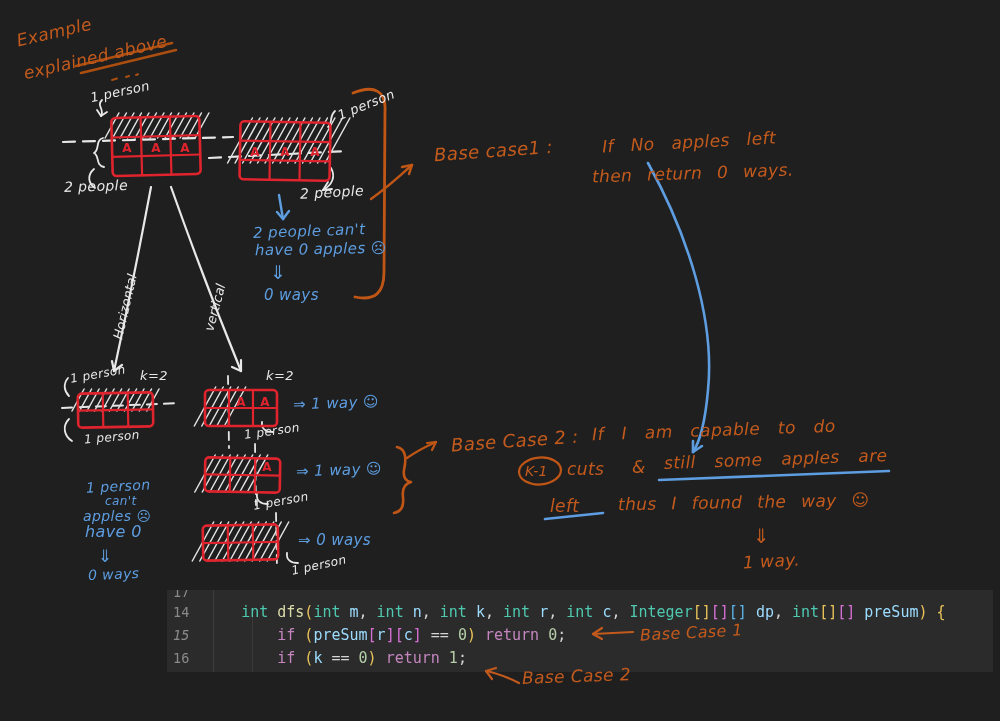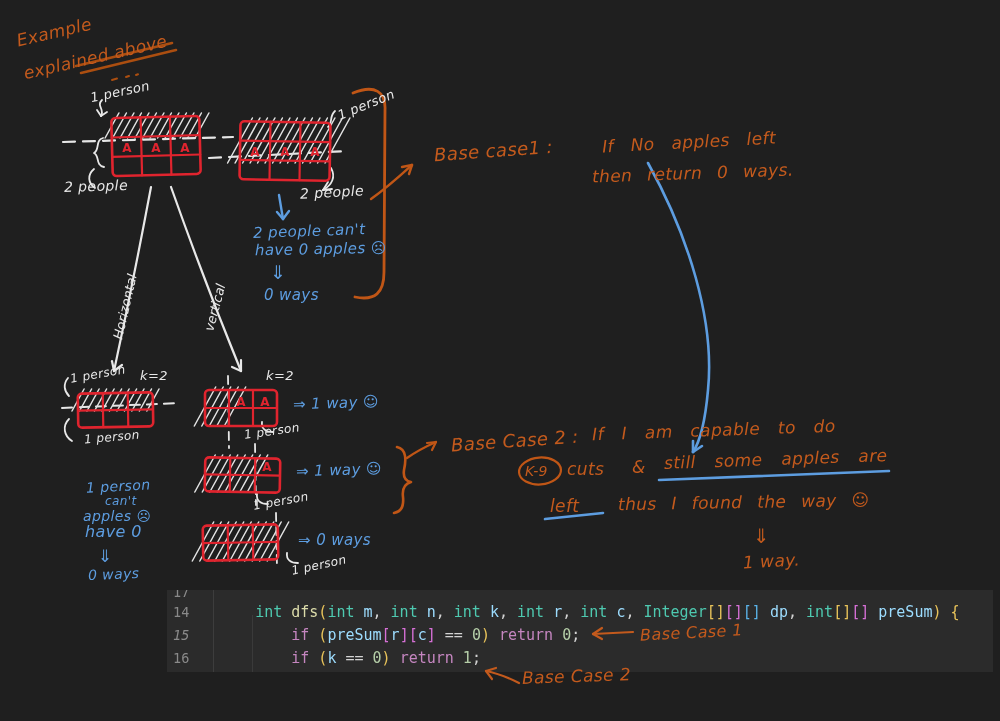--- a/index.html
+++ b/index.html
@@ -3,21 +3,21 @@
 <meta charset="utf-8">
 <style>
   html,body{margin:0;padding:0;background:#161616;}
   .stage{position:relative;width:1000px;height:721px;background:#1f1f1f;overflow:hidden;
          font-family:"DejaVu Sans",sans-serif;}
   
   .editor{position:absolute;left:167px;top:590px;width:826px;height:82px;background:#2b2b2b;overflow:hidden;}
   .gutter-sep{position:absolute;left:46px;top:0;width:1px;height:100%;background:#3d3d3d;}
   .indent-guide{position:absolute;left:85px;top:25px;width:1px;height:57px;background:#3a3a3a;}
   .lnum{position:absolute;left:6px;width:34px;color:#8a8a8a;font:13.5px "DejaVu Sans Mono",monospace;line-height:23px;}
-  .code-line{position:absolute;left:52px;white-space:pre;font:15px "DejaVu Sans Mono",monospace;line-height:23px;height:23px;color:#d4d4d4;}
+  .code-line{position:absolute;left:38px;white-space:pre;font:15px "DejaVu Sans Mono",monospace;line-height:23px;height:23px;color:#d4d4d4;}
   
   svg.ink{position:absolute;left:0;top:0;pointer-events:none;}
   
   .hand{position:absolute;font-family:"DejaVu Sans",sans-serif;font-style:italic;letter-spacing:.4px;white-space:nowrap;}
   .o{color:#c35a1d;} .b{color:#5d9de0;} .w{color:#e8e8e8;}
 </style>
 </head>
 <body>
 
 <div class="stage">
@@ -255,21 +255,21 @@
 
   <div class="hand b" style="left:86px;top:478px;font-size:14px;transform:rotate(-3deg);">1 person</div>
   <div class="hand b" style="left:105px;top:494px;font-size:12px;">can't</div>
   <div class="hand b" style="left:85px;top:522px;font-size:16px;">have 0</div>
   <div class="hand b" style="left:83px;top:508px;font-size:14px;">apples ☹</div>
   <div class="hand b" style="left:98px;top:546px;font-size:17px;">⇓</div>
   <div class="hand b" style="left:88px;top:566px;font-size:14px;transform:rotate(-2deg);">0 ways</div>
 
   <div class="hand o" style="left:451px;top:430px;font-size:18px;transform:rotate(-4deg);">Base Case 2 :</div>
   <div class="hand o" style="left:592px;top:420px;font-size:17px;word-spacing:12px;transform:rotate(-2deg);">If I am capable to do</div>
-  <div class="hand o" style="left:525px;top:463px;font-size:14px;">K-9</div>
+  <div class="hand o" style="left:525px;top:463px;font-size:14px;">K-1</div>
   <div class="hand o" style="left:567px;top:459px;font-size:17px;">cuts</div>
   <div class="hand o" style="left:632px;top:457px;font-size:17px;">&amp;</div>
   <div class="hand o" style="left:664px;top:449px;font-size:17px;word-spacing:13px;transform:rotate(-2deg);">still some apples are</div>
   <div class="hand o" style="left:550px;top:496px;font-size:17px;">left</div>
   <div class="hand o" style="left:618px;top:492px;font-size:17px;word-spacing:9px;transform:rotate(-1deg);">thus I found the way ☺</div>
   <div class="hand o" style="left:753px;top:524px;font-size:20px;">⇓</div>
   <div class="hand o" style="left:743px;top:551px;font-size:17px;transform:rotate(-3deg);">1 way.</div>
 
   <div class="hand o" style="left:640px;top:623px;font-size:16px;transform:rotate(-3deg);">Base Case 1</div>
   <div class="hand o" style="left:522px;top:666px;font-size:17px;transform:rotate(-2deg);">Base Case 2</div>

